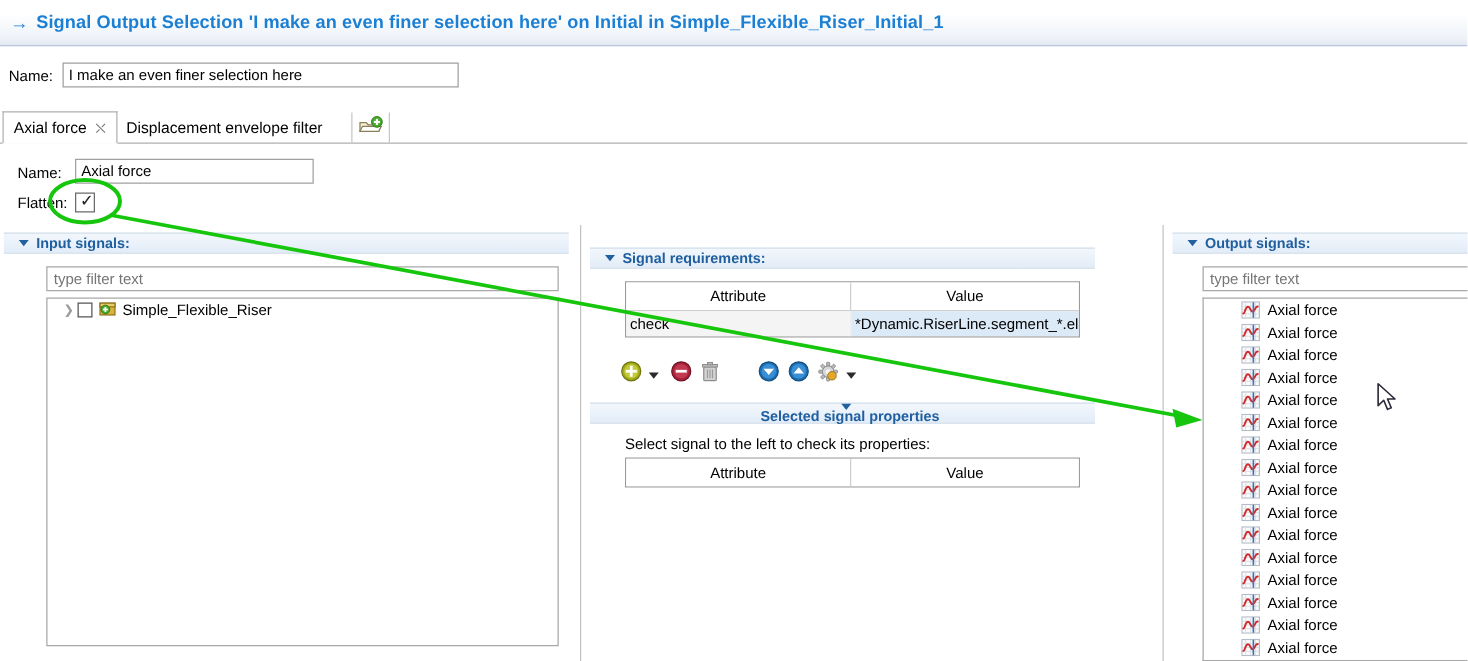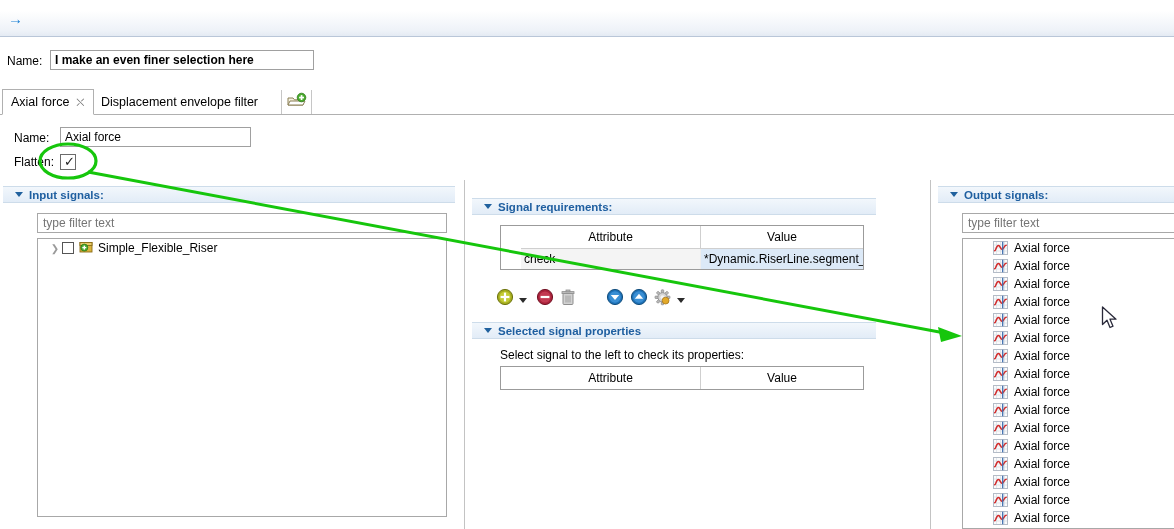--- a/index.html
+++ b/index.html
@@ -19,21 +19,21 @@
   .tb-text{color:#1b7fd4;font-weight:bold;font-size:14.5px;white-space:nowrap;letter-spacing:.1px;}
 
   
   #namerow{position:absolute;left:0;top:50px;width:1174px;height:24px;}
   #namerow .lbl{position:absolute;left:7px;top:4px;font-size:12px;}
   .txtbox{
     border:1px solid #a0a0a0;background:#fff;box-sizing:border-box;
     font-family:"Liberation Sans",sans-serif;font-size:12px;
     padding:2px 4px;color:#000;line-height:14px;
   }
-  #name-top{position:absolute;left:50px;top:0px;width:264px;height:20px;font-weight:bold;}
+  #name-top{position:absolute;left:50px;top:0px;width:317px;height:20px;}
 
   
   #tabstrip{position:absolute;left:0;top:89px;width:1174px;height:26px;}
   #tabstrip .tabline{position:absolute;left:0;top:25px;width:1174px;height:1px;background:#b0b0b0;}
   .tab{
     position:absolute;top:0;height:26px;box-sizing:border-box;
     display:flex;align-items:center;padding:0 8px;font-size:12.5px;white-space:nowrap;
   }
   .tab.active{
     left:2px;background:#fff;border:1px solid #b0b0b0;border-bottom:1px solid #fff;
@@ -86,56 +86,57 @@
   .treebox{border:1px solid #a8a8a8;background:#fff;box-sizing:border-box;overflow:hidden;}
 
   #inp-filter{position:absolute;left:34px;top:27px;width:410px;}
   #inp-tree{position:absolute;left:34px;top:52px;width:410px;height:279px;}
   .tree-row{display:flex;align-items:center;height:18px;padding-left:10px;}
   .tw-arrow{color:#9a9a9a;font-size:10px;width:14px;text-align:center;font-family:"DejaVu Sans",sans-serif;}
   .tw-check{width:12px;height:12px;border:1px solid #555;background:#fff;box-sizing:border-box;margin-right:5px;cursor:pointer;}
   .tw-label{font-size:12px;margin-left:4px;}
 
   
-  .tbl{border:1px solid #9b9b9b;box-sizing:border-box;background:#fff;padding-left:20px;}
+  .tbl{border:1px solid #9b9b9b;box-sizing:border-box;background:#fff;}
   .tbl-head{display:flex;height:22px;background:#fff;border-bottom:1px solid #cfcfcf;}
   .tbl-head .th{
     display:flex;align-items:center;justify-content:center;font-size:12px;box-sizing:border-box;
   }
   .th-attr{width:180px;border-right:1px solid #cfcfcf;}
   .th-val{flex:1;}
   .tbl-row{display:flex;height:20px;}
   .tbl-row .td{display:flex;align-items:center;font-size:12px;box-sizing:border-box;padding-left:3px;overflow:hidden;white-space:nowrap;}
   .td-attr{width:180px;border-right:1px solid #eee;background:#f4f4f4;}
   .td-val{flex:1;background:#dce9f7;}
 
   #req-tbl{position:absolute;left:28px;top:27px;width:364px;}
   #req-toolbar{position:absolute;left:24px;top:90px;width:360px;height:22px;}
   .tbbtn{position:absolute;top:0;cursor:pointer;}
 
-  #sec-props{position:absolute;left:0px;top:124px;width:404px;}
+  #sec-props{position:absolute;left:0px;top:124px;width:404px;flex-direction:column;}
   #props-hint{position:absolute;left:28px;top:150px;font-size:12px;}
   #props-tbl{position:absolute;left:28px;top:168px;width:364px;}
 
   #out-filter{position:absolute;left:24px;top:27px;width:238px;}
   #out-list{position:absolute;left:24px;top:52px;width:238px;height:291px;border:1px solid #a8a8a8;border-right:none;background:#fff;box-sizing:border-box;overflow:hidden;}
   .out-row{display:flex;align-items:center;height:18px;padding-left:30px;}
   .out-row .lbl{font-size:12px;margin-left:6px;white-space:nowrap;}
 
   
   #anno{position:absolute;left:0;top:0;width:1174px;height:529px;pointer-events:none;z-index:40;}
   
   #cursor{position:absolute;left:1101px;top:306px;z-index:50;}
 </style>
 </head>
 <body>
 
 <div id="titlebar">
   <div class="tb-inner">
     <span class="tb-arrow">→</span>
+    <span class="tb-text">Signal Output Selection 'I make an even finer selection here' on Initial in Simple_Flexible_Riser_Initial_1</span>
   </div>
 </div>
 
 <div id="namerow">
   <span class="lbl">Name:</span>
   <input id="name-top" class="txtbox" type="text" value="I make an even finer selection here" style="">
 </div>
 
 <div id="tabstrip">
   <div class="tabline"></div>

